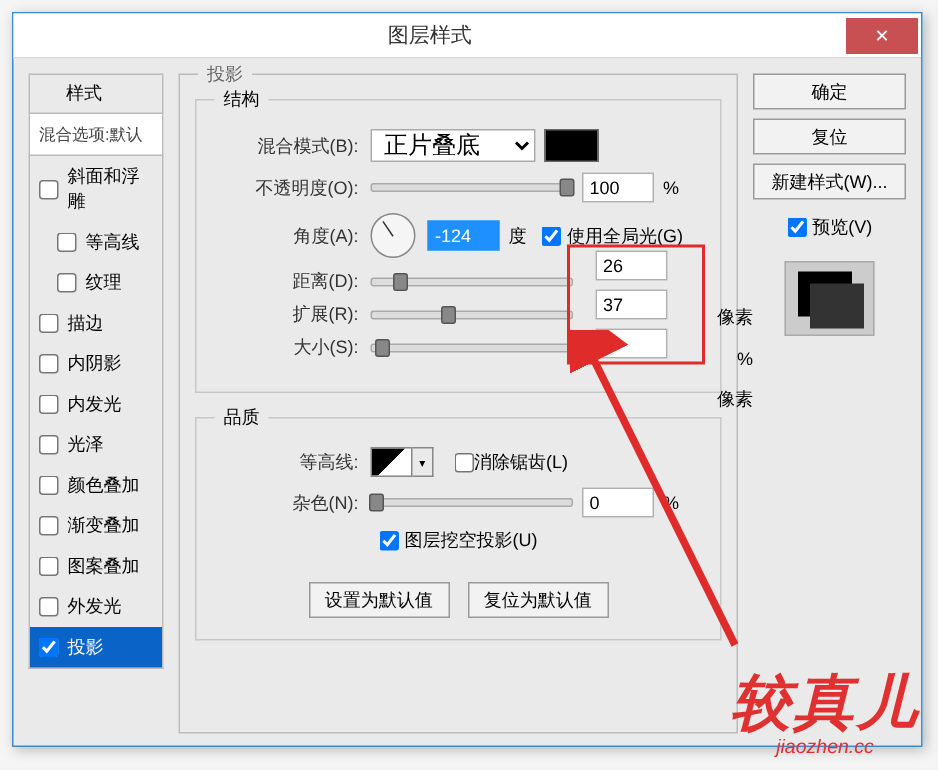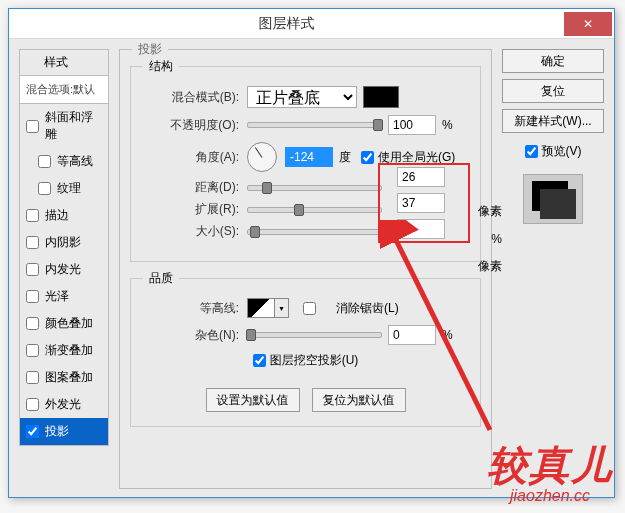--- a/index.html
+++ b/index.html
@@ -51,21 +51,21 @@
 .right-panel { width: 102px; display: flex; flex-direction: column; gap: 6px; }
 .right-panel .btn { width: 100%; }
 .preview-chk { display: flex; align-items: center; justify-content: center; gap: 4px; margin-top: 4px; }
 .preview-canvas { width: 60px; height: 50px; background: #ccc; margin: 8px auto 0; position: relative; border: 1px solid #aaa; }
 .preview-canvas .shadow-sq { position: absolute; left: 8px; top: 6px; width: 36px; height: 30px; background: #000; }
 .preview-canvas .front-sq { position: absolute; left: 16px; top: 14px; width: 36px; height: 30px; background: #333; }
 
 .arrow-annot { position: absolute; pointer-events: none; }
 .watermark { position: absolute; right: 12px; bottom: 8px; text-align: center; }
 .watermark .big { font-size: 40px; font-weight: bold; color: #e03030; font-style: italic; letter-spacing: 2px; }
-.watermark .small { font-size: 16px; color: #e03030; font-style: italic; margin-top: -6px; }
+.watermark .small { font-size: 13px; color: #e03030; font-style: italic; margin-top: -6px; }
 input[type=checkbox] { width: 13px; height: 13px; }
 </style>
 </head>
 <body>
 
 <div class="dialog">
   <div class="titlebar">
     <div class="title">图层样式</div>
     <div class="close-btn">
         <span>✕</span>
@@ -204,21 +204,21 @@
         <div class="inner-group" style="margin-top:16px">
           <div class="inner-label">品质</div>
 
           <div class="row">
             <span class="lbl">等高线:</span>
             <span class="contour-swatch">
                 <span class="contour-box"></span>
                 <span class="contour-arrow">▾</span>
               </span>
             <input type="checkbox" style="margin-left: 14px;">
-            <span style="margin-left:20px">消除锯齿(L)</span>
+            <span style="margin-left:0">消除锯齿(L)</span>
           </div>
 
           <div class="row">
             <span class="lbl">杂色(N):</span>
             <div class="slider-track">
                 <div class="slider-thumb" style="left:-2px"></div>
               </div>
             <input class="num-input" value="0" style="">
             <span class="suffix">%</span>
           </div>

